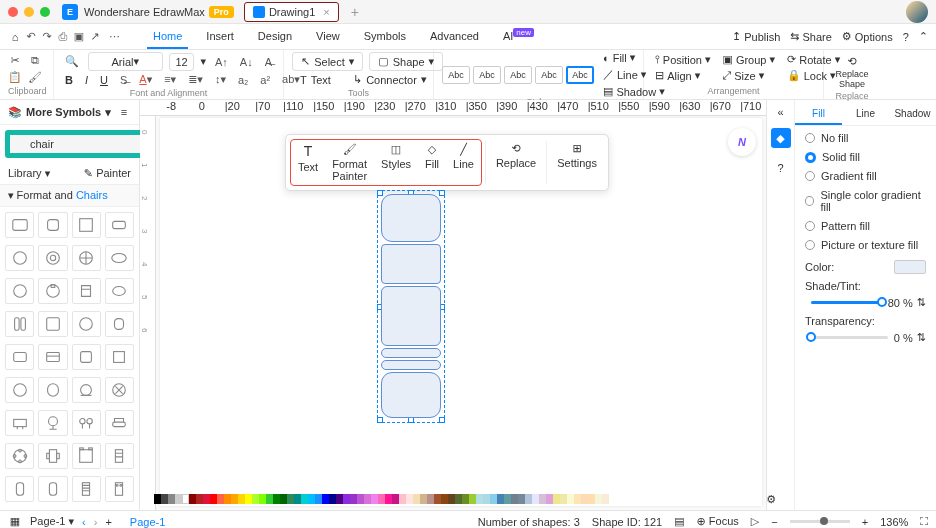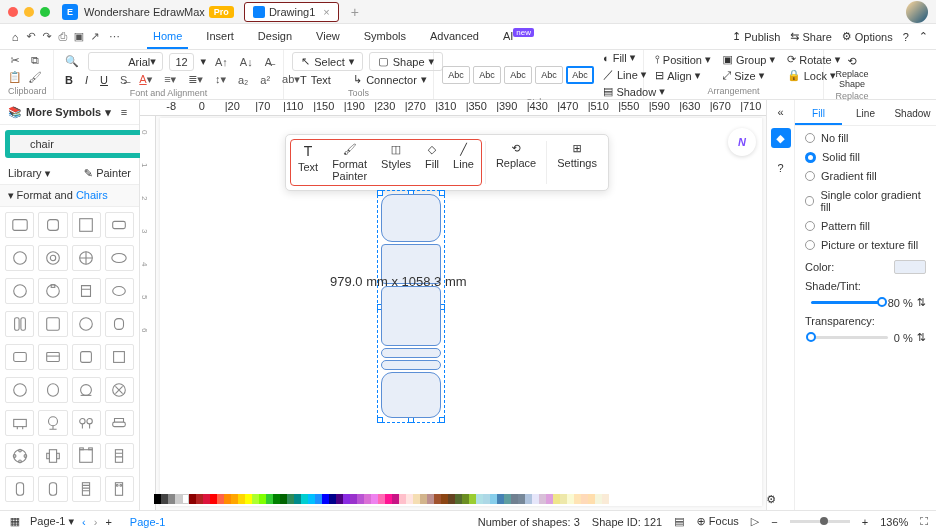--- a/index.html
+++ b/index.html
@@ -22,21 +22,21 @@
 .menu-tabs{display:flex;margin-left:20px;gap:12px}
 .menu-tab{padding:5px 6px;cursor:pointer}
 .menu-tab.active{color:#0a84ff;border-bottom:2px solid #0a84ff;font-weight:500}
 .ai-badge{background:#7b4cff;color:#fff;padding:0 3px;border-radius:2px;font-size:8px;position:relative;top:-5px}
 .right-menu{margin-left:auto;display:flex;gap:10px;align-items:center}
 .rm-item{display:flex;align-items:center;gap:3px;cursor:pointer}
 .ribbon{height:50px;display:flex;border-bottom:1px solid #e5e5e5}
 .rib-group{border-right:1px solid #eee;padding:2px 8px;display:flex;flex-direction:column;justify-content:space-between}
 .rib-row{display:flex;align-items:center;gap:6px;height:20px}
 .rib-label{text-align:center;font-size:9px;color:#888;padding-bottom:1px}
-.font-sel{border:1px solid #ddd;border-radius:3px;padding:2px 6px;width:100px;display:flex;align-items:center;justify-content:flex-end}
+.font-sel{border:1px solid #ddd;border-radius:3px;padding:2px 6px;width:100px;display:flex;align-items:center;justify-content:center}
 .size-sel{border:1px solid #ddd;border-radius:3px;padding:2px 4px;width:32px;text-align:center}
 .btn-sm{padding:2px 3px;cursor:pointer;color:#555}
 .tool-btn{border:1px solid #ddd;border-radius:3px;padding:2px 8px;display:flex;align-items:center;gap:4px}
 .style-swatch{width:28px;height:18px;border:1px solid #ccc;border-radius:2px;display:flex;align-items:center;justify-content:center;font-size:9px;background:#fff}
 .style-swatch.sel{border:2px solid #0a84ff}
 .arrange-col{display:flex;flex-direction:column;gap:1px;font-size:10px}
 .arr-item{display:flex;align-items:center;gap:3px;padding:1px 3px}
 .replace-big{display:flex;flex-direction:column;align-items:center;padding:2px 6px;gap:1px}
 .content{display:flex;height:410px}
 .left-panel{width:140px;border-right:1px solid #e5e5e5;display:flex;flex-direction:column}
@@ -538,21 +538,20 @@
         <div class="handle" style="left:50%;bottom:-4px;margin-left:-3px"></div>
       <div class="handle" style="top:50%;left:-4px;margin-top:-3px"></div>
         <div class="handle" style="top:50%;right:-4px;margin-top:-3px"></div>
       <div class="seg" style="position:absolute;left:0;top:0;width:60px;height:48px"></div>
       <div class="seg" style="position:absolute;left:0;top:50px;width:60px;height:40px;border-radius:4px"></div>
       <div class="seg" style="position:absolute;left:0;top:92px;width:60px;height:60px;border-radius:6px"></div>
       <div class="seg" style="position:absolute;left:0;top:154px;width:60px;height:10px;border-radius:5px"></div>
       <div class="seg" style="position:absolute;left:0;top:166px;width:60px;height:10px;border-radius:5px"></div>
       <div class="seg" style="position:absolute;left:0;top:178px;width:60px;height:46px"></div>
     </div>
-    <div class="dim-label">979.0 mm x 1058.3 mm</div>
     <div class="ai-float">N</div>
   </div>
 
   <div class="right-panel">
     <div class="rp-iconcol">
       <span>«</span>
       <div class="rp-icon active">◆</div>
       <div class="rp-icon">?</div>
     </div>
     <div class="rp-body">

